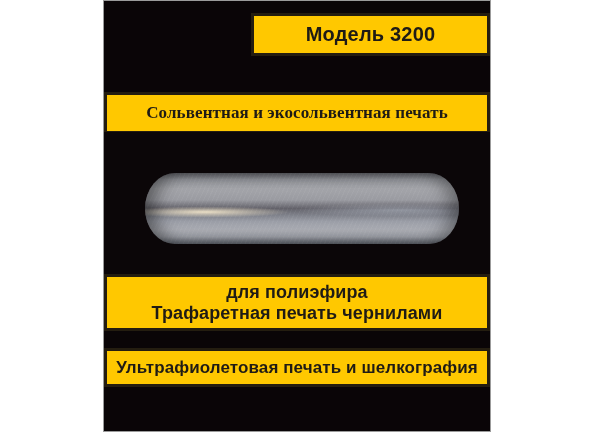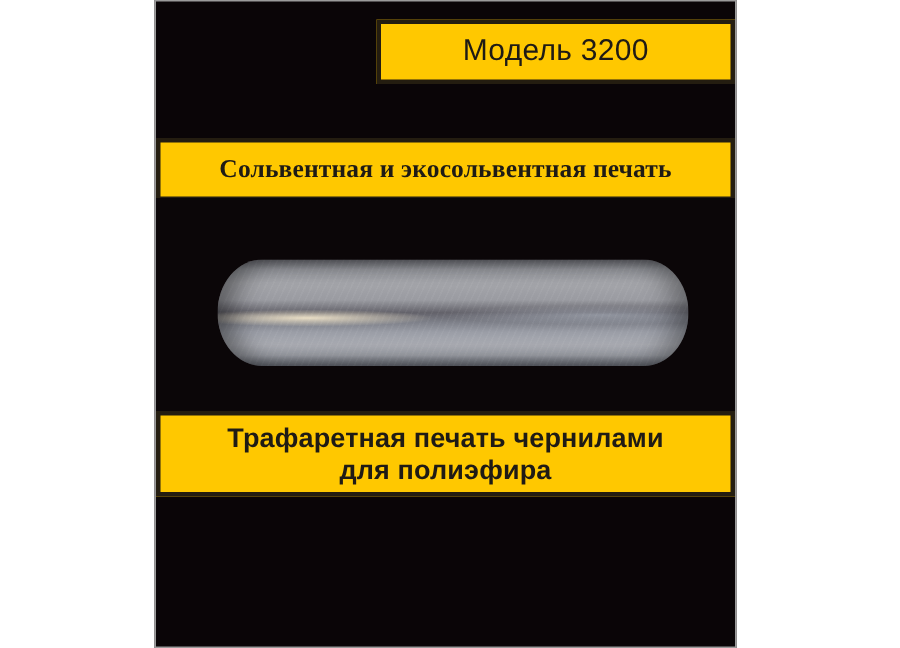--- a/index.html
+++ b/index.html
@@ -32,21 +32,21 @@
     left: 147px;
     top: 12px;
     width: 239px;
     height: 43px;
     box-sizing: border-box;
     background: #ffc800;
     border: 3px solid #241d10;
     display: flex;
     align-items: center;
     justify-content: center;
-    font-weight: 400;
+    font-weight: 700;
     font-size: 20px;
     color: #1f1b15;
     letter-spacing: 0.2px;
   }
   .banner {
     position: absolute;
     left: 0;
     width: 386px;
     box-sizing: border-box;
     background: #ffc800;
@@ -112,19 +112,22 @@
 
     <div class="banner banner-solvent">
       <span>Сольвентная и экосольвентная печать</span>
     </div>
 
     <div class="photo-area">
       <div class="roll"></div>
     </div>
 
     <div class="banner banner-screen">
+      <span>для полиэфира</span>
       <span>Трафаретная печать чернилами</span>
-      <span>для полиэфира</span>
     </div>
 
+    <div class="banner banner-uv">
+      <span>Ультрафиолетовая печать и шелкография</span>
+    </div>
 
   </div>
 </div>
 
 </body></html>

